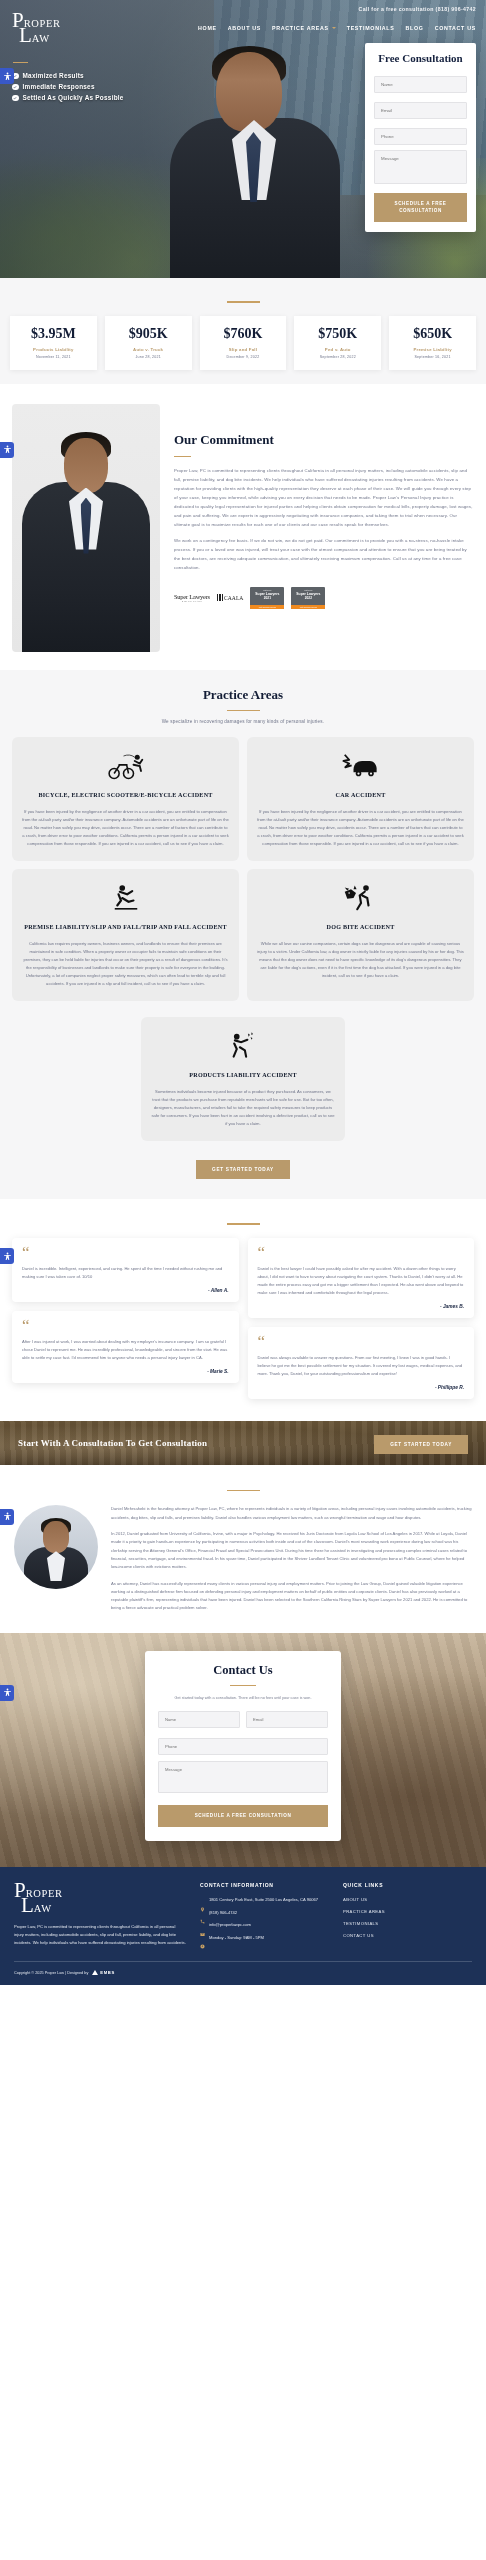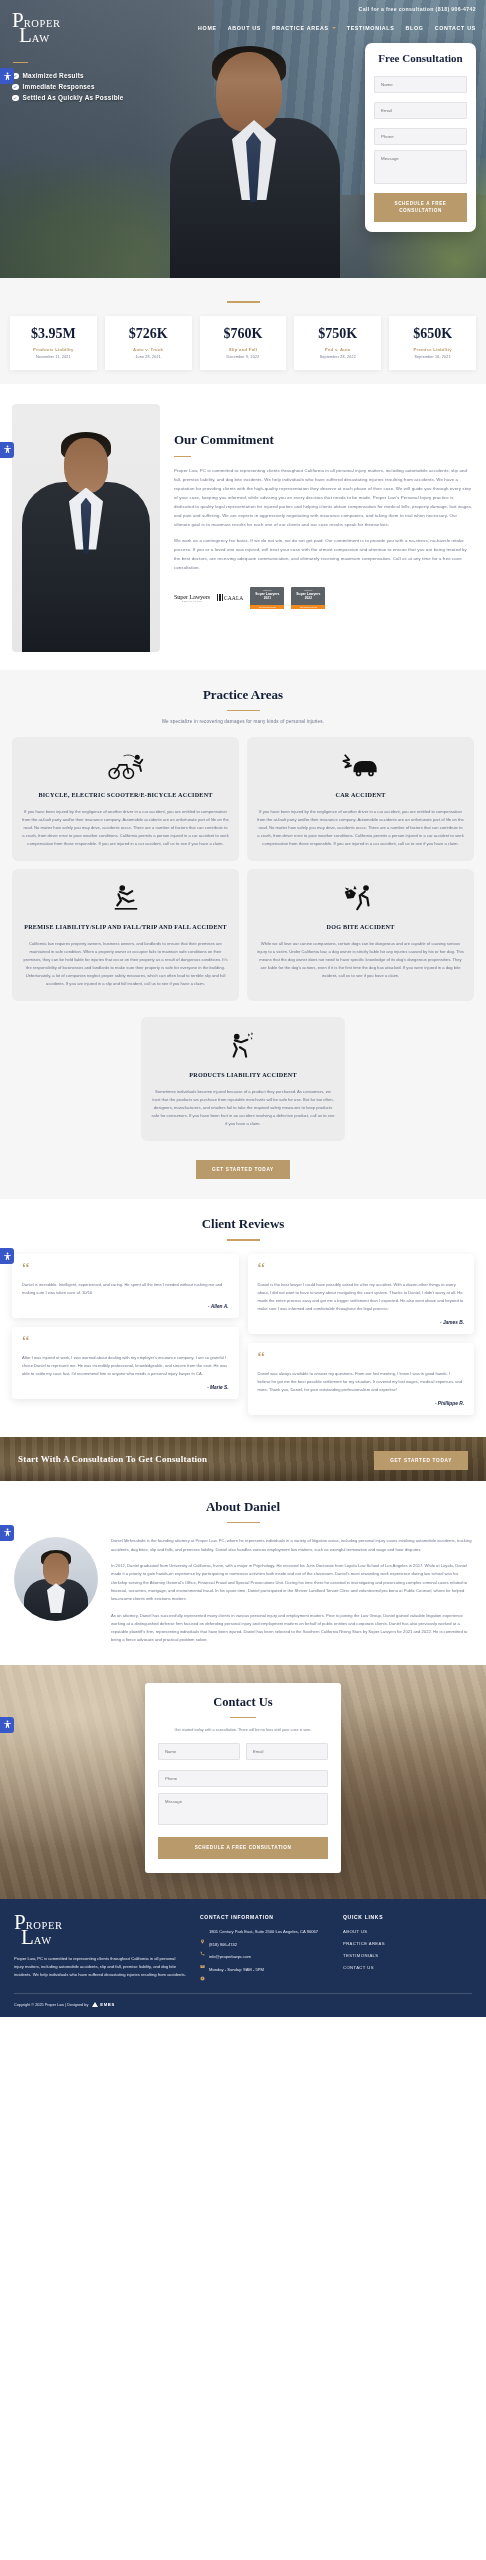--- a/index.html
+++ b/index.html
@@ -120,21 +120,21 @@
     text-shadow: 0 1px 2px rgba(0,0,0,.5);
   }
   .check {
     width: 6.5px; height: 6.5px; border-radius: 50%; background: #fff; flex: none;
     display: flex; align-items: center; justify-content: center;
   }
   .check svg { width: 4px; height: 4px; fill: #17213b; }
 
   .consult-card {
     position: absolute; right: 10px; top: -2px; width: 111px;
-    background: #fff; border-radius: 7px; padding: 9px 9px 10px 9px;
+    background: #fff; border-radius: 2px; padding: 9px 9px 10px 9px;
     box-shadow: 0 5px 18px rgba(0,0,0,.25);
   }
   .consult-title {
     font-family: "Liberation Serif", serif; font-size: 11px; font-weight: 700;
     color: #16223f; text-align: center; margin-bottom: 8px;
   }
   .consult-card input, .consult-card textarea {
     width: 100%; border: 1px solid #e3e3e6; background: #f4f4f6;
     font-family: "Liberation Sans", sans-serif; font-size: 4.4px; color: #8b8d96;
     padding: 5px 6px; margin-bottom: 5px; border-radius: 1px; outline: none;
@@ -451,21 +451,21 @@
 
 <section class="victories">
   <div class="sec-rule"></div>
   <div class="vic-row">
     <div class="vic-card">
       <div class="vic-amt">$3.95M</div>
       <div class="vic-type">Products Liability</div>
       <div class="vic-date">November 11, 2021</div>
     </div>
     <div class="vic-card">
-      <div class="vic-amt">$726K</div>
+      <div class="vic-amt">$905K</div>
       <div class="vic-type">Auto v. Truck</div>
       <div class="vic-date">June 28, 2021</div>
     </div>
     <div class="vic-card">
       <div class="vic-amt">$760K</div>
       <div class="vic-type">Slip and Fall</div>
       <div class="vic-date">December 9, 2022</div>
     </div>
     <div class="vic-card">
       <div class="vic-amt">$750K</div>
@@ -607,21 +607,20 @@
   </div>
 </section>
 
 <section class="reviews">
   <div class="a11y-btn" style="position:absolute; left:0; margin-top:32px">
     <svg viewBox="0 0 24 24">
         <circle cx="12" cy="4" r="2.4"></circle>
         <path d="M3 8h18v2.2h-6l1.8 11h-2.3L12 15l-2.5 6.2H7.2L9 10.2H3z"></path>
       </svg>
   </div>
-  <h2 class="sec-title">Client Reviews</h2>
   <div class="sec-rule"></div>
   <div class="rev-cols">
     <div class="rev-col">
       <div class="rev-card">
         <div class="quote-mark">“</div>
         <div class="rev-text">Daniel is incredible. Intelligent, experienced, and caring. He spent all the time I needed without rushing me and making sure I was taken care of. 10/10</div>
         <div class="rev-author">- Allen A.</div>
       </div>
       <div class="rev-card">
         <div class="quote-mark">“</div>
@@ -652,21 +651,20 @@
   </div>
 </section>
 
 <section class="about">
   <div class="a11y-btn" style="position:absolute; left:0; margin-top:26px">
     <svg viewBox="0 0 24 24">
         <circle cx="12" cy="4" r="2.4"></circle>
         <path d="M3 8h18v2.2h-6l1.8 11h-2.3L12 15l-2.5 6.2H7.2L9 10.2H3z"></path>
       </svg>
   </div>
-  <h2 class="sec-title">About Daniel</h2>
   <div class="sec-rule"></div>
   <div class="about-body">
     <div class="about-photo">
       <div class="circle">
         <div class="ap-body"></div>
           <div class="ap-hair"></div>
           <div class="ap-head"></div>
           <div class="ap-shirt"></div>
       </div>
     </div>

